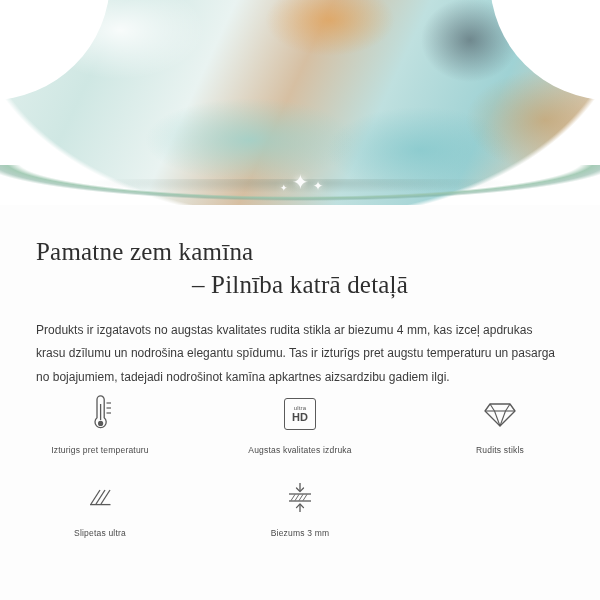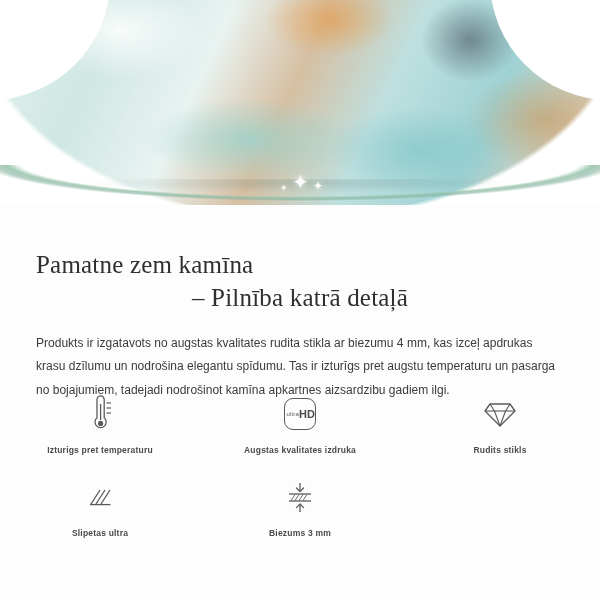--- a/index.html
+++ b/index.html
@@ -98,21 +98,21 @@
     opacity: 0.95;
   }
   .sparkle.s1 { left: 292px; top: 172px; font-size: 20px; }
   .sparkle.s2 { left: 313px; top: 180px; font-size: 12px; }
   .sparkle.s3 { left: 280px; top: 184px; font-size: 9px; }
 
   
   .content {
     position: absolute;
     left: 0;
-    top: 218px;
+    top: 205px;
     width: 600px;
   }
   .headline {
     margin: 0;
     padding: 30px 36px 0 36px;
     font-family: "Liberation Serif", serif;
     font-size: 25px;
     line-height: 1.32;
     color: #2f2f2f;
     font-weight: 400;
@@ -149,32 +149,31 @@
     display: flex;
     align-items: center;
     justify-content: center;
   }
   .feature-label {
     margin-top: 9px;
     font-size: 8.5px;
     color: #4a4a4a;
     letter-spacing: 0.2px;
     text-align: center;
-    font-weight: bold;
   }
   svg { display: block; }
   .hd-box {
     width: 30px;
     height: 30px;
     border: 1.4px solid #5a5a5a;
-    border-radius: 9px;
-    display: flex;
-    flex-direction: row;
+    border-radius: 3px;
+    display: flex;
+    flex-direction: column;
     align-items: center;
-    justify-content: flex-end;
+    justify-content: center;
     line-height: 1;
   }
   .hd-box .u {
     font-size: 6px;
     color: #5a5a5a;
     letter-spacing: 0.2px;
   }
   .hd-box .h {
     font-size: 11px;
     font-weight: bold;

